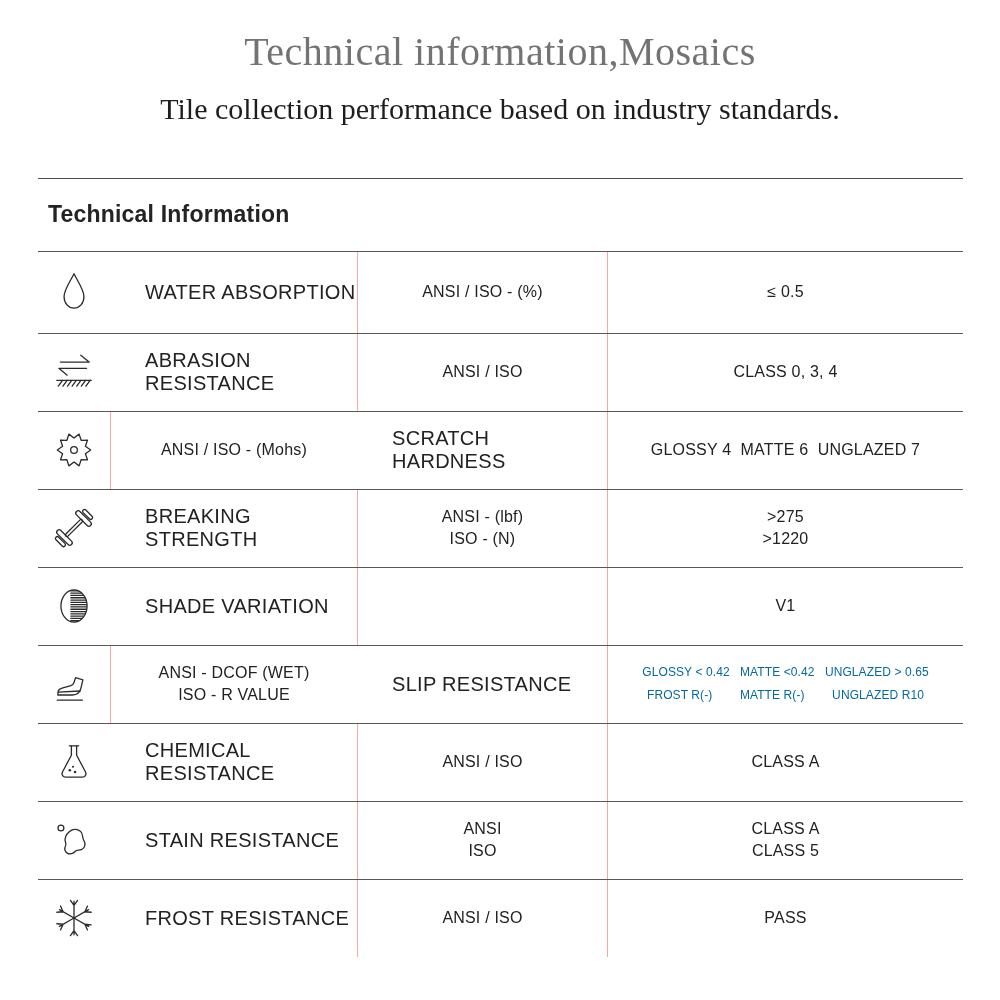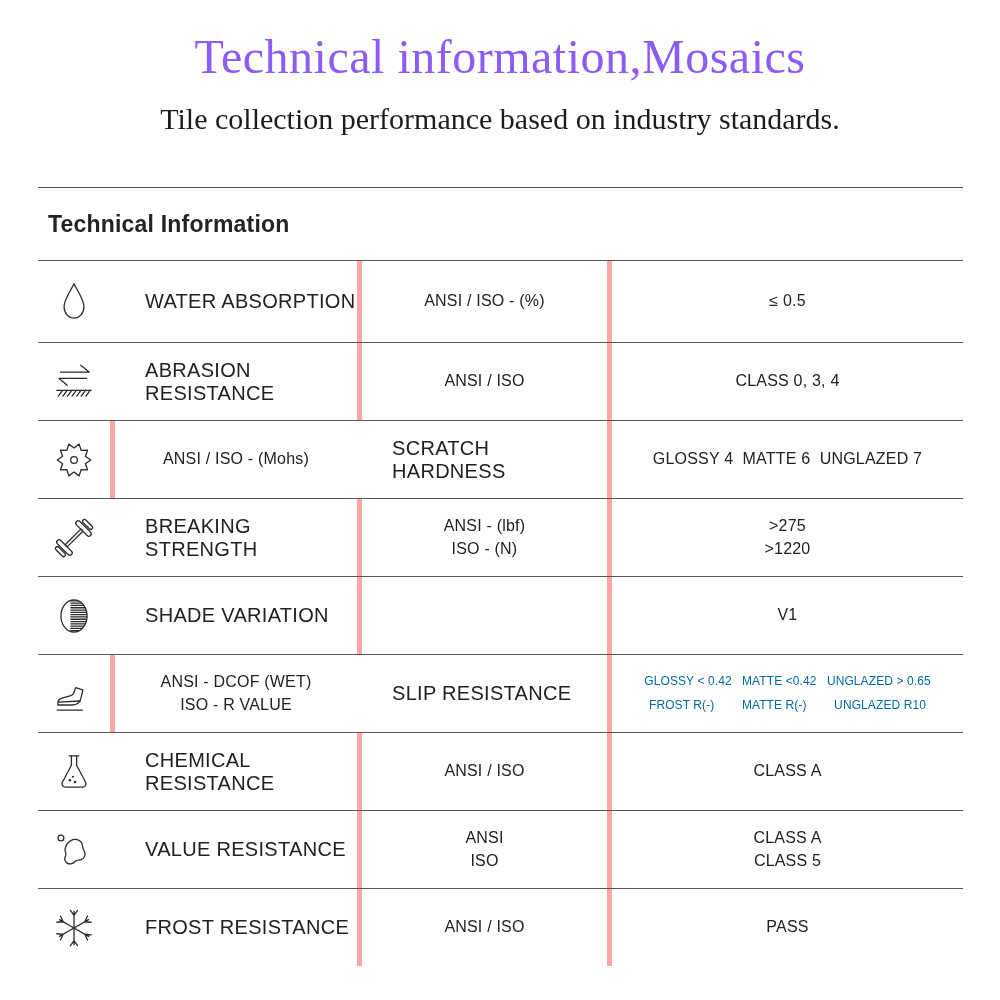--- a/index.html
+++ b/index.html
@@ -4,21 +4,21 @@
 <style>
   html,body{margin:0;padding:0;background:#ffffff;}
   body{
     width:1000px;height:1000px;overflow:hidden;
     font-family:"Liberation Sans",sans-serif;color:#222;
     -webkit-font-smoothing:antialiased;
   }
   .page-title{
     margin:28px 0 0 0;text-align:center;
     font-family:"Liberation Serif","DejaVu Serif",serif;
-    font-weight:500;font-size:48px;line-height:1.2;color:#8b5cf6;letter-spacing:0.5px;
+    font-weight:500;font-size:40px;line-height:1.2;color:#737373;letter-spacing:0.5px;
   }
   .page-subtitle{
     margin:14px 0 0 0;text-align:center;
     font-family:"Liberation Serif","DejaVu Serif",serif;
     font-size:30px;line-height:1.25;color:#1d1d1d;
   }
   .sheet{margin:0 37px 0 38px;width:925px;}
   .rule-top{border-top:1px solid #4f4f4f;margin-top:50px;}
   .section-heading{
     margin:0;height:72px;display:flex;align-items:center;
@@ -33,21 +33,21 @@
     border-top:1px solid #585858;
   }
   .spec-row.first{min-height:81px;}
   .cell{
     display:flex;flex-direction:column;justify-content:center;
     box-sizing:border-box;align-self:stretch;
   }
   .cell.icon-cell{align-items:center;}
   .cell.label-cell{padding-left:35px;}
   .cell.std-cell,.cell.val-cell{
-    border-left:5px solid #fca5a5;
+    border-left:1px solid #fca5a5;
     text-align:center;align-items:center;
   }
   .label-text{font-size:20px;letter-spacing:0.3px;color:#222;}
   .std-text,.val-text{font-size:16px;letter-spacing:0.2px;color:#222;line-height:1.4;}
   .pre{white-space:pre;}
   .small-line{font-size:12px;letter-spacing:0.1px;color:#0369a1;line-height:1.95;white-space:pre;}
   .icon svg{display:block;}
   .icon svg *{vector-effect:non-scaling-stroke;}
   .ink{stroke:#2b2b2b;fill:none;stroke-width:1.3;stroke-linecap:round;stroke-linejoin:round;}
   .ink-dot{fill:#2b2b2b;stroke:none;}
@@ -212,21 +212,21 @@
     </div>
 
     <div class="spec-row">
       <div class="cell icon-cell icon">
         <svg width="46" height="46" viewBox="0 0 44 44">
           <path class="ink" d="M19 13 C22 11 26 11.5 28.5 14 C31 16.5 29.5 19.5 31.5 22.5 C33.5 25.5 32.5 29.5 29.5 31 C27 32.2 24.5 31 23 33 C21.5 35 18 36 15.5 34.5 C13 33 12.5 30 14 27.5 C15.2 25.5 13 24 13.5 21 C14 18 16.5 14.5 19 13 Z"></path>
           <circle class="ink" cx="9.5" cy="10.5" r="2.8"></circle>
         </svg>
       </div>
       <div class="cell label-cell">
-          <span class="label-text">VALUE RESISTANCE</span>
+          <span class="label-text">STAIN RESISTANCE</span>
         </div>
       <div class="cell std-cell">
         <span class="std-text">ANSI</span>
         <span class="std-text">ISO</span>
       </div>
       <div class="cell val-cell">
         <span class="val-text">CLASS A</span>
         <span class="val-text">CLASS 5</span>
       </div>
     </div>

